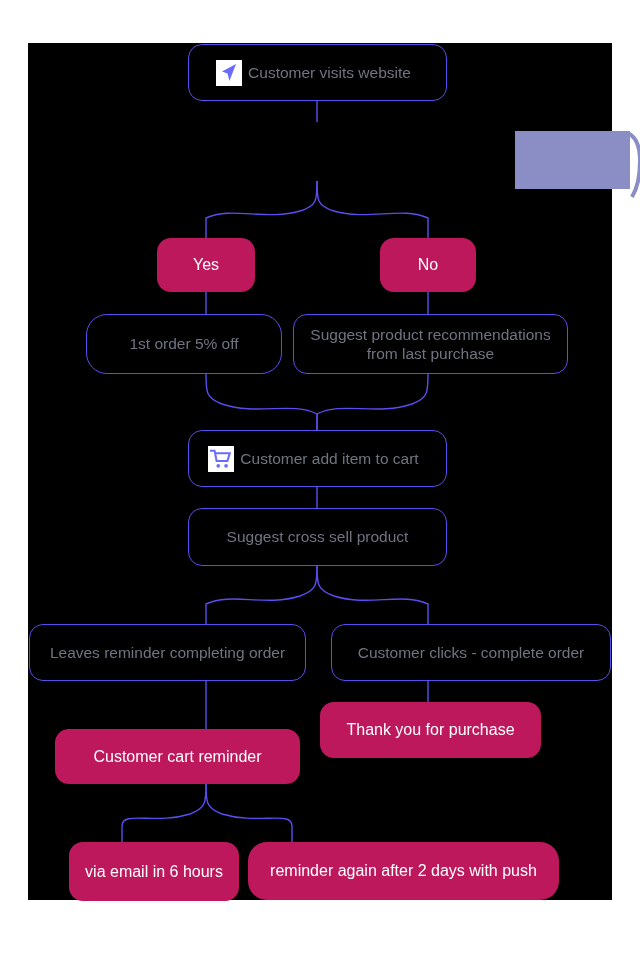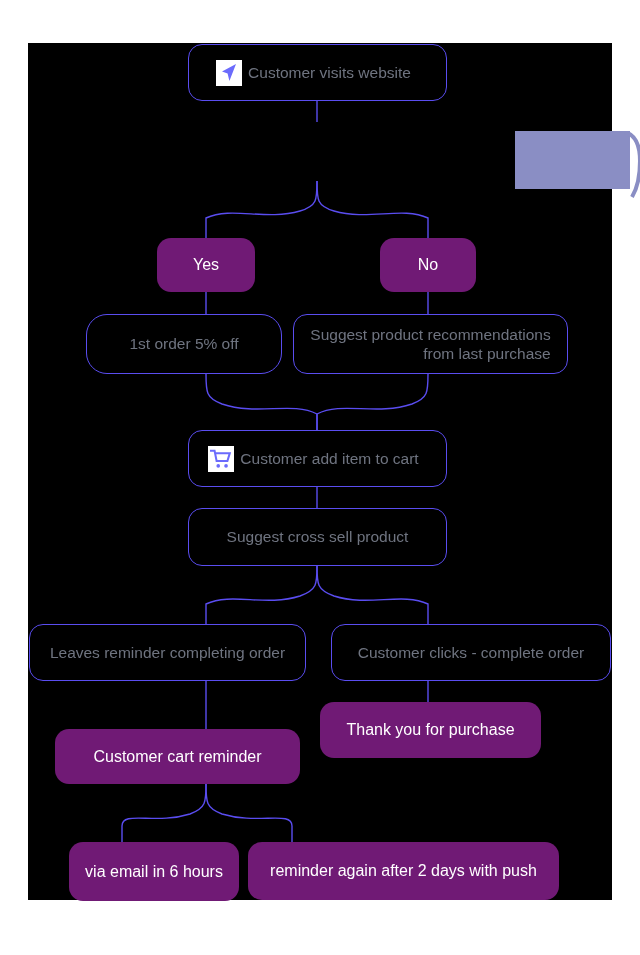--- a/index.html
+++ b/index.html
@@ -37,32 +37,32 @@
     height: 955px;
     pointer-events: none;
   }
   .node {
     position: absolute;
     box-sizing: border-box;
     display: flex;
     align-items: center;
     justify-content: center;
     border-radius: 14px;
-    text-align: right;
+    text-align: center;
     line-height: 1.25;
   }
   .node.outline {
     border: 1.4px solid #5a4df0;
     background: transparent;
     color: #6f7480;
     font-size: 15.5px;
   }
   .node.filled {
     border: none;
-    background: #701a75;
+    background: #be185d;
     color: #ffffff;
     font-size: 16px;
   }
   .node .label {
     padding: 0 10px;
     white-space: pre-line;
   }
   .node.with-icon .label {
     padding-left: 6px;
   }
@@ -184,17 +184,17 @@
   </div>
 
   <div class="node filled" style="left:55px; top:729px; width:245px; height:55px;">
     <span class="label">Customer cart reminder</span>
   </div>
 
   <div class="node filled" style="left:37px; top:842px; width:170px; height:59px;margin-left:32px;">
     <span class="label">via email in 6 hours</span>
   </div>
 
-  <div class="node filled" style="left:248px; top:842px; width:311px; height:58px;">
+  <div class="node filled" style="left:248px; top:842px; width:311px; height:58px;border-radius:19px;">
     <span class="label">reminder again after 2 days with push</span>
   </div>
 
 </div>
 
 </body></html>

